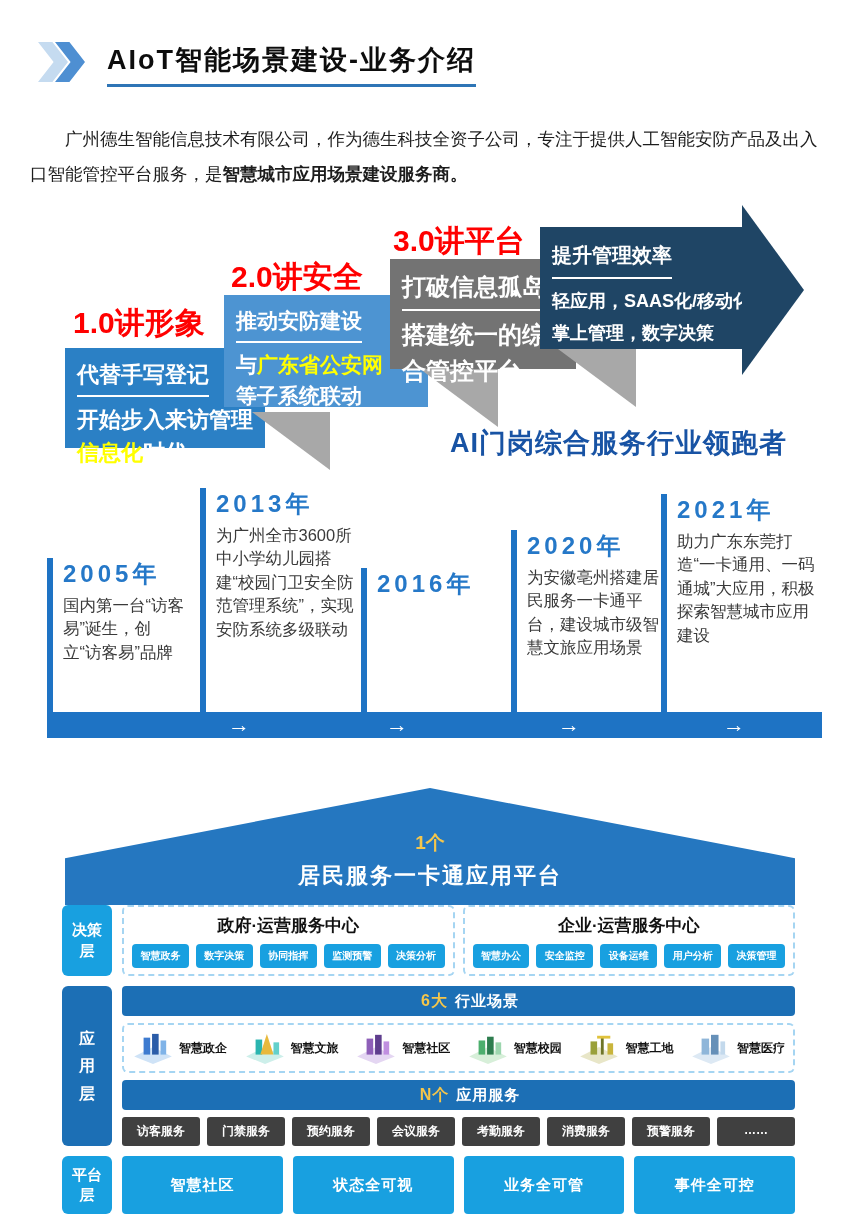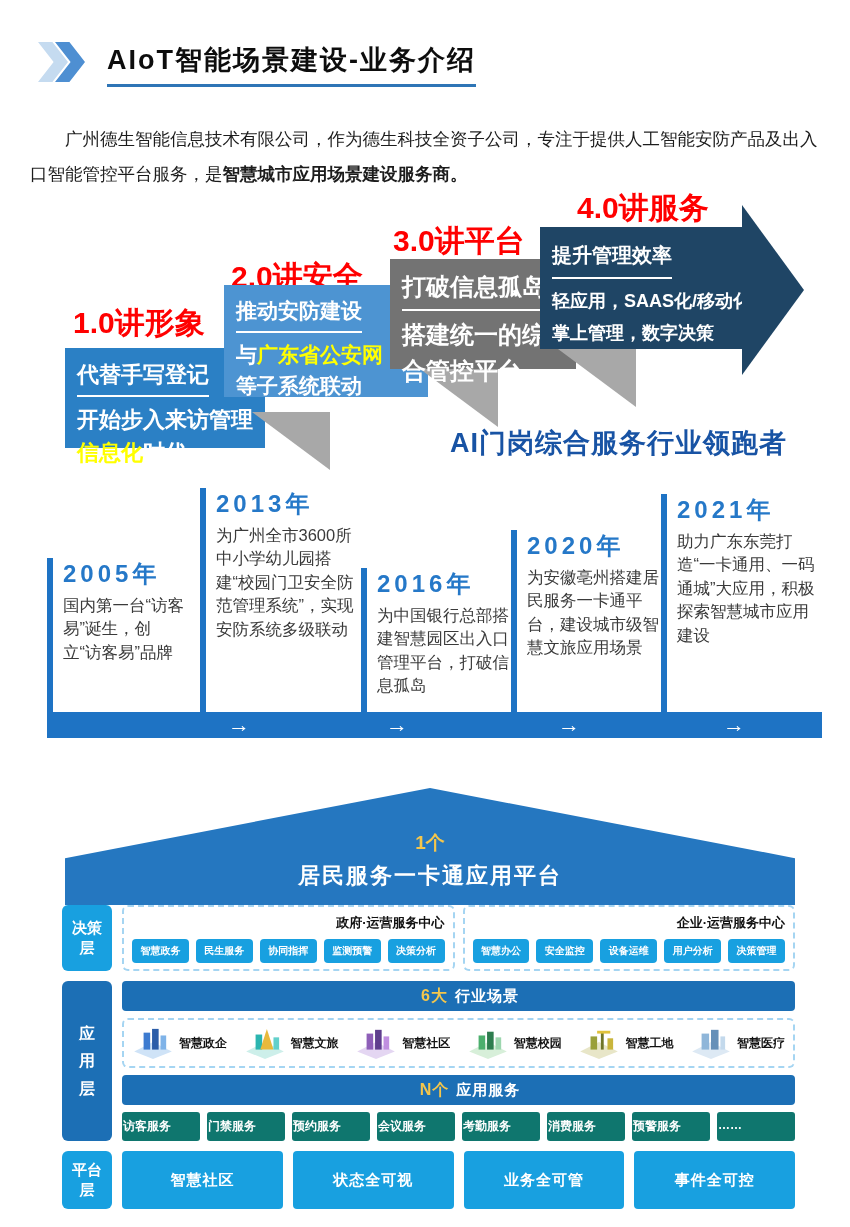--- a/index.html
+++ b/index.html
@@ -19,21 +19,21 @@
   
   .intro { position:absolute; top:104px; left:30px; width:795px; font-size:17.5px; color:#1c1c1c; line-height:2.05; text-indent:2em; }
   .intro .b { font-weight:800; }
   
   .stairs { position:absolute; top:185px; left:0; width:850px; height:303px; }
   .tag { position:absolute; color:#FF0000; font-weight:800; font-size:30px; white-space:nowrap; }
   .sbox { position:absolute; box-sizing:border-box; color:#fff; font-weight:700; padding:10px 12px; }
   .sbox .headline { display:inline-block; border-bottom:2px solid #fff; padding-bottom:4px; margin-bottom:6px; white-space:nowrap; }
   .hl { color:#FFFF00; }
   .box1 { left:65px;  top:163px; width:200px; height:100px; background:#2B80C5; font-size:22px; line-height:1.5; z-index:1; }
-  .box2 { left:224px; top:100px; width:204px; height:112px; background:#4D94D2; font-size:21px; line-height:1.5; z-index:3; }
+  .box2 { left:224px; top:110px; width:204px; height:112px; background:#4D94D2; font-size:21px; line-height:1.5; z-index:3; }
   .box3 { left:390px; top:74px;  width:186px; height:110px; background:#737373; font-size:24px; line-height:1.5; z-index:5; }
   .box4 { left:540px; top:42px;  width:202px; height:122px; background:#1F4565; font-size:18px; line-height:1.8; z-index:7; white-space:nowrap; }
   .box4 .headline { font-size:20px; }
   .arrow-head { position:absolute; left:742px; top:20px; width:0; height:0;
     border-top:85px solid transparent; border-bottom:85px solid transparent; border-left:62px solid #1F4565; z-index:7; }
   .fold { position:absolute; width:0; height:0; border-top:58px solid #A8A8A8; border-left:78px solid transparent; }
   .fold2 { left:252px; top:227px; z-index:2; }
   .fold3 { left:420px; top:184px; z-index:4; }
   .fold4 { left:558px; top:164px; z-index:6; }
   .block2 { display:block; }
@@ -62,34 +62,34 @@
   .layer-row { display:flex; gap:10px; margin-bottom:10px; align-items:stretch; }
   .layer-label { width:50px; flex:0 0 50px; border-radius:6px; color:#fff; font-weight:700;
     display:flex; align-items:center; justify-content:center; text-align:center; }
   .lbl-cyan { background:#18A0E0; font-size:15px; }
   .lbl-blue { background:#1C6FB5; font-size:16px; }
   .lbl-wrap2 { width:34px; line-height:1.35; }
   .lbl-wrap1 { width:18px; line-height:1.7; }
   .row-content { flex:1; min-width:0; }
   .dgroups { display:flex; gap:8px; height:100%; }
   .dgroup { flex:1; border:2px dashed #A5D5F2; border-radius:6px; padding:6px 8px; box-sizing:border-box; background:#fff; }
-  .dgroup-title { text-align:right; font-weight:800; font-size:13px; color:#111; margin:1px 0 7px; }
+  .dgroup-title { text-align:center; font-weight:800; font-size:17px; color:#111; margin:1px 0 7px; }
   .chip-row { display:flex; gap:7px; }
   .chip { flex:1; background:#18A0E0; color:#fff; font-size:10px; font-weight:700; text-align:center;
     padding:5px 1px; border-radius:4px; white-space:nowrap; }
   .hbar { background:#1C6FB5; border-radius:4px; height:30px; display:flex; align-items:center; justify-content:center;
     gap:7px; color:#fff; font-weight:800; font-size:15px; letter-spacing:1px; }
   .hbar .count { color:#F5C64B; font-size:16px;margin-left:23px; }
   .scenes { border:2px dashed #A5D5F2; border-radius:6px; margin:7px 0; padding:7px 8px;
     display:flex; align-items:center; justify-content:space-between; background:#fff; }
   .scene { display:flex; align-items:center; gap:5px; }
   .scene-label { font-size:12px; font-weight:800; color:#111; white-space:nowrap; }
   .scene-ic { display:block; }
   .svc-row { display:flex; gap:7px; margin-top:7px; }
-  .svc { flex:1; background:#0f766e; color:#fff; font-size:12px; font-weight:700; text-align:left;
+  .svc { flex:1; background:#404040; color:#fff; font-size:12px; font-weight:700; text-align:center;
     padding:6px 1px; border-radius:3px; white-space:nowrap; }
   .pboxes { display:flex; gap:10px; flex:1; }
   .pbox { flex:1; background:#18A0E0; color:#fff; font-size:15px; font-weight:800; border-radius:4px;
     display:flex; align-items:center; justify-content:center; letter-spacing:1px; }
   .row3 { height:58px; }
 </style>
 </head>
 <body>
 
 <div class="page">
@@ -99,21 +99,20 @@
     <span class="chev dark"></span>
     <span class="page-title">AIoT智能场景建设-业务介绍</span>
   </div>
 
   <p class="intro"><span>广州德生智能信息技术有限公司，作为德生科技全资子公司，专注于提供人工智能安防产品及出入口智能管控平台服务，是</span><span class="b">智慧城市应用场景建设服务商。</span></p>
 
   <div class="stairs">
     <div class="tag" style="left:73px;top:118px;">1.0讲形象</div>
     <div class="tag" style="left:231px;top:72px;">2.0讲安全</div>
     <div class="tag" style="left:393px;top:36px;">3.0讲平台</div>
-    <div class="tag" style="left:577px;top:3px;">4.0讲服务</div>
 
     <div class="sbox box1">
       <span class="headline">代替手写登记</span>
       <div><span>开始步入来访管理</span><span class="hl">信息化</span><span>时代</span></div>
     </div>
 
     <div class="fold fold2"></div>
     <div class="sbox box2">
       <span class="headline">推动安防建设</span>
       <div><span>与</span><span class="hl">广东省公安网</span><span class="block2">等子系统联动</span></div>
@@ -140,21 +139,20 @@
     <div class="tcol t2005">
       <div class="tyear">2005年</div>
       <div class="tdesc">国内第一台“访客易”诞生，创立“访客易”品牌</div>
     </div>
     <div class="tcol t2013">
       <div class="tyear">2013年</div>
       <div class="tdesc">为广州全市3600所中小学幼儿园搭建“校园门卫安全防范管理系统”，实现安防系统多级联动</div>
     </div>
     <div class="tcol t2016">
       <div class="tyear">2016年</div>
-      <div class="tdesc">为中国银行总部搭建智慧园区出入口管理平台，打破信息孤岛</div>
     </div>
     <div class="tcol t2020">
       <div class="tyear">2020年</div>
       <div class="tdesc">为安徽亳州搭建居民服务一卡通平台，建设城市级智慧文旅应用场景</div>
     </div>
     <div class="tcol t2021">
       <div class="tyear">2021年</div>
       <div class="tdesc">助力广东东莞打造“一卡通用、一码通城”大应用，积极探索智慧城市应用建设</div>
     </div>
     <div class="tbar"></div>
@@ -175,21 +173,21 @@
       <div class="layer-row">
         <div class="layer-label lbl-cyan">
           <span class="lbl-wrap2">决策层</span>
         </div>
         <div class="row-content">
           <div class="dgroups">
             <div class="dgroup">
               <div class="dgroup-title">政府·运营服务中心</div>
               <div class="chip-row">
                 <span class="chip">智慧政务</span>
-                <span class="chip">民生服务</span>
+                <span class="chip">数字决策</span>
                 <span class="chip">协同指挥</span>
                 <span class="chip">监测预警</span>
                 <span class="chip">决策分析</span>
               </div>
             </div>
             <div class="dgroup">
               <div class="dgroup-title">企业·运营服务中心</div>
               <div class="chip-row">
                 <span class="chip">智慧办公</span>
                 <span class="chip">安全监控</span>

